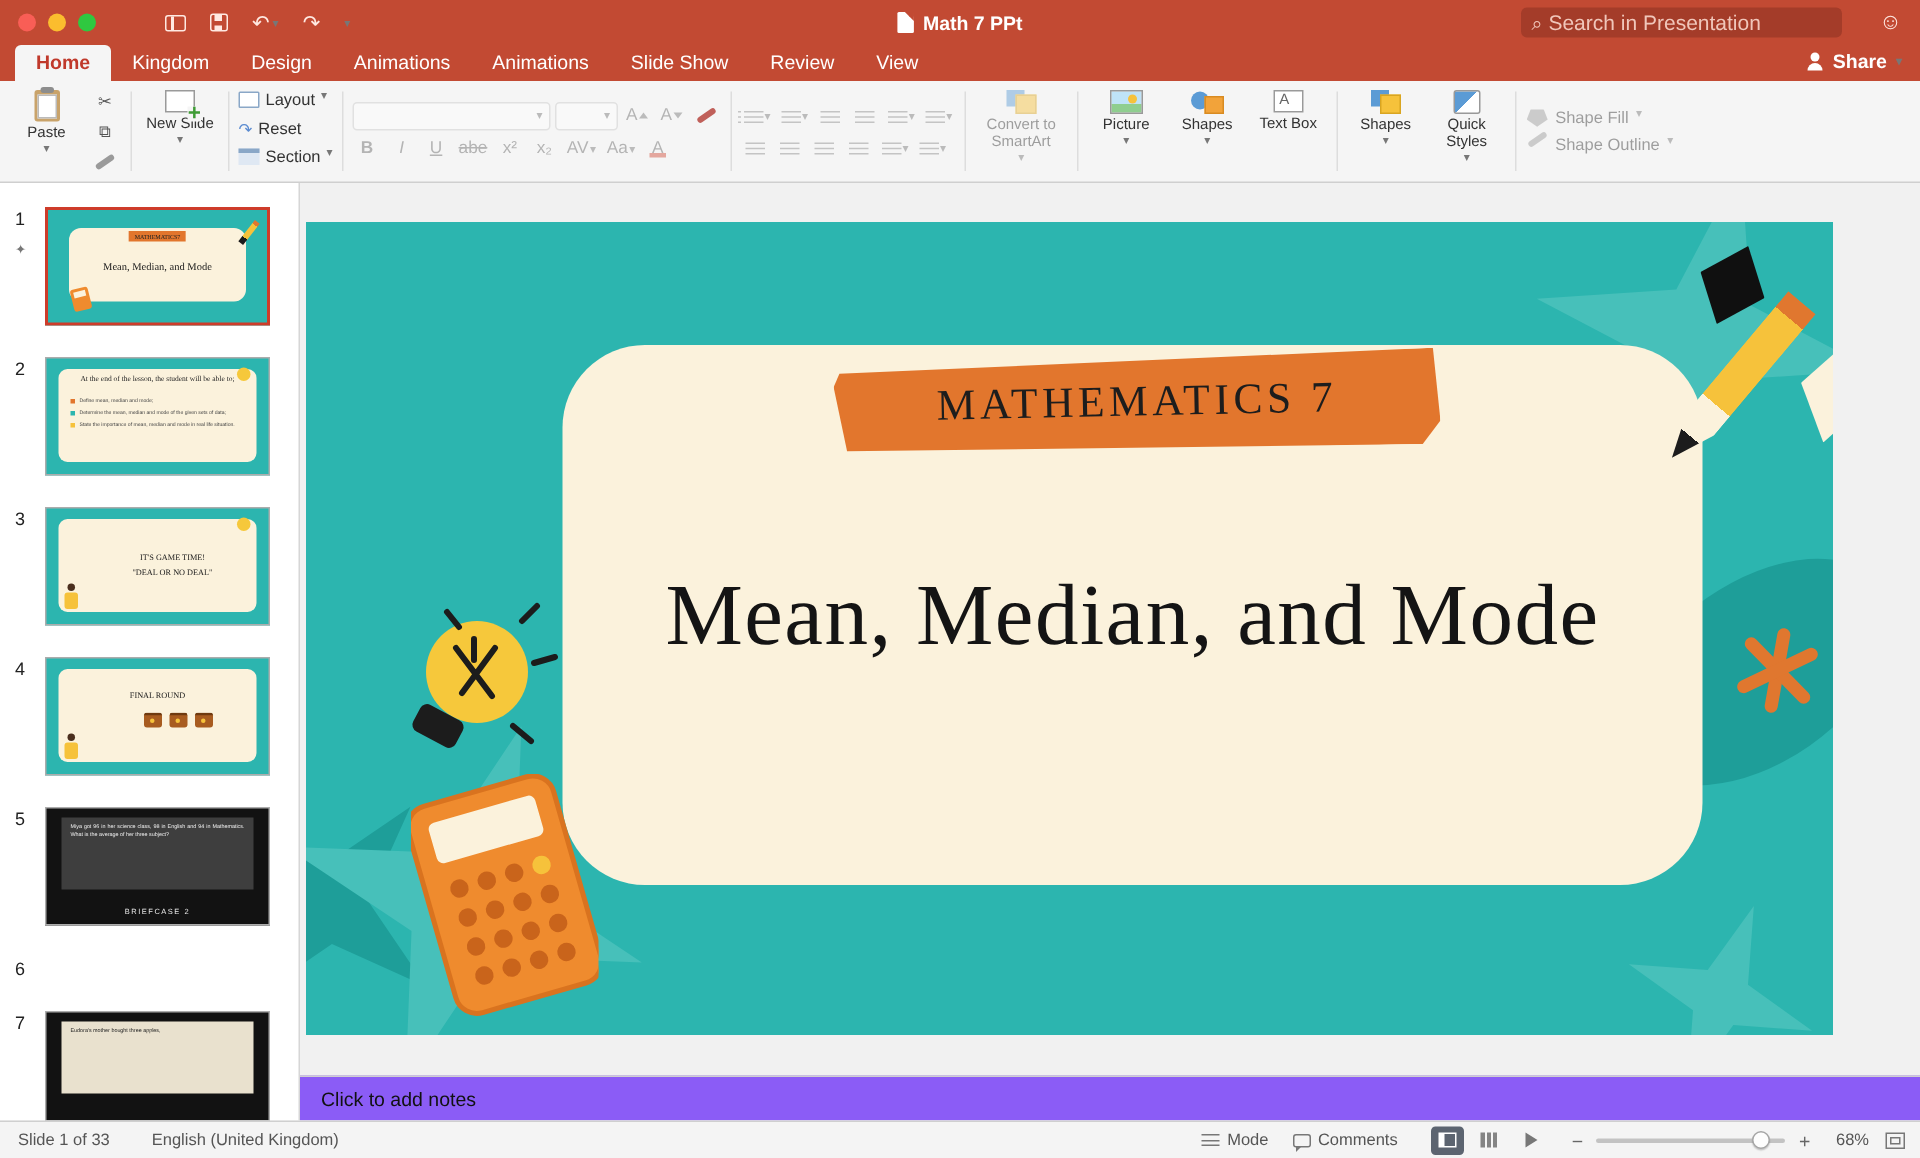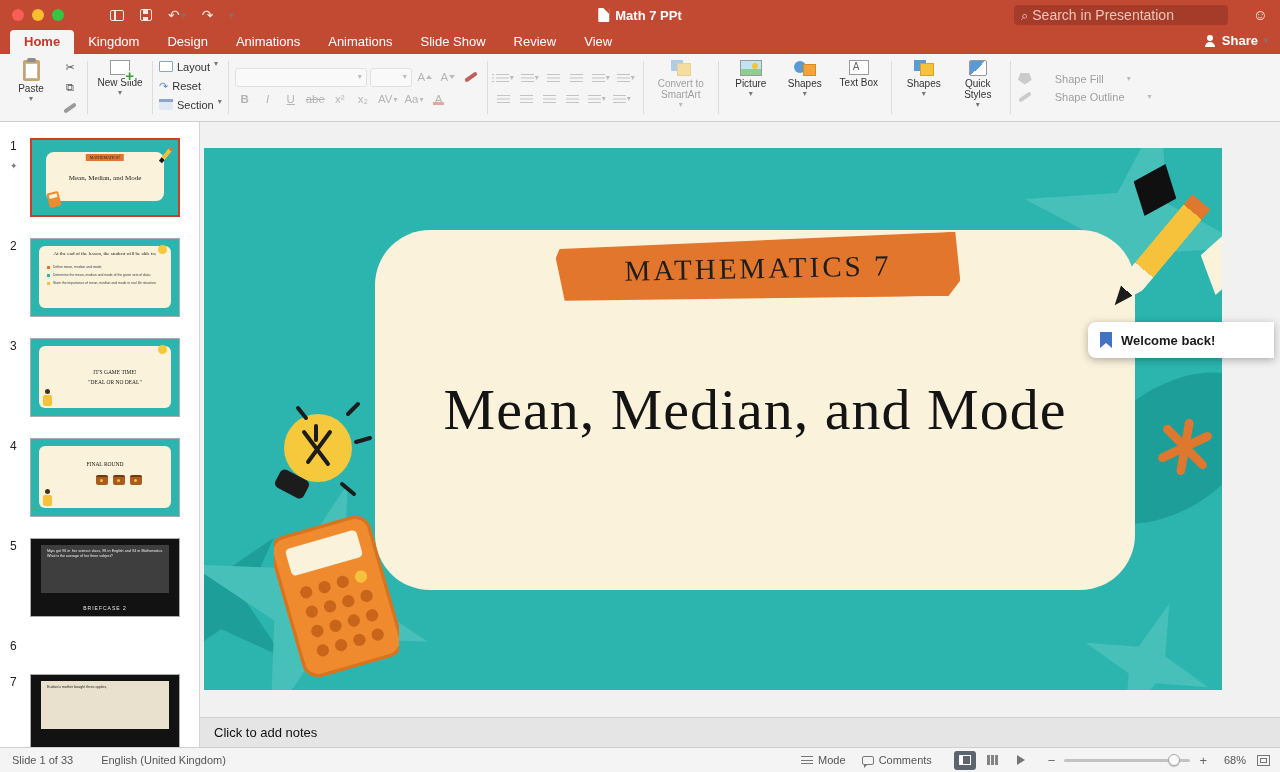--- a/index.html
+++ b/index.html
@@ -76,21 +76,21 @@
   .ic-shapes::after{content:"";position:absolute;right:0;bottom:0;width:11px;height:10px;background:#f2a33a;border:1px solid #d98b21}
   .ic-textbox{width:20px;height:15px;border:1px solid #9a9a9a;background:#fff;position:relative}
   .ic-textbox::after{content:"A";position:absolute;left:3px;top:0px;font-size:10px;color:#666}
   .ic-arrange{width:20px;height:16px;position:relative}
   .ic-arrange::before{content:"";position:absolute;left:0;top:0;width:12px;height:11px;background:#5b9bd5}
   .ic-arrange::after{content:"";position:absolute;right:0;bottom:0;width:12px;height:11px;background:#f6c23b;border:1px solid #d9a521}
   .ic-qstyles{width:18px;height:16px;background:linear-gradient(135deg,#5b9bd5 0 50%,#fff 50% 100%);border:1px solid #999;border-radius:2px}
   .ic-bucket{width:14px;height:12px;background:#9a9a9a;clip-path:polygon(20% 0,80% 0,100% 60%,50% 100%,0 60%);display:inline-block}
   .ic-outlinepen{width:14px;height:4px;background:#9a9a9a;border-radius:2px;display:inline-block;transform:rotate(-35deg)}
   .sideright{display:flex;flex-direction:column;justify-content:center;gap:6px;padding:0 4px}
-  .srrow{display:flex;align-items:center;gap:23px;font-size:11px;color:#333}
+  .srrow{display:flex;align-items:flex-start;gap:5px;font-size:11px;color:#333}
 
   
   .sidebar{position:absolute;top:122px;left:0;width:200px;bottom:25px;background:#FFF;border-right:1px solid #D6D6D6;overflow:hidden;padding-top:16px;z-index:10}
   .entry{display:flex;margin-bottom:21px}
   .numcol{width:30px;padding-left:10px;font-size:12px;color:#222;display:flex;flex-direction:column;gap:8px;padding-top:1px}
   .star-ind{font-size:9px;color:#777}
   .thumb{width:150px;height:79px;background:#2CB5AF;border:1px solid #ACACAC;position:relative;overflow:hidden;flex-shrink:0}
   .entry.selected .thumb{border:2px solid #CE3C2A}
   .thumb.dark{background:#121212}
   .mini-cream{position:absolute;left:14px;top:12px;right:14px;bottom:14px;background:#FBF2DC;border-radius:8px}
@@ -135,21 +135,21 @@
   .diamond{position:absolute;clip-path:polygon(50% 0,100% 50%,50% 100%,0 50%)}
   .d-black{left:928px;top:14px;width:46px;height:56px;background:#101010;transform:rotate(22deg)}
   .d-cream{left:996px;top:78px;width:48px;height:70px;background:#FBF2DC;transform:rotate(14deg)}
 
   
   .toast{position:absolute;right:6px;top:200px;width:186px;height:36px;background:#fff;border-radius:8px 0 0 8px;box-shadow:0 2px 8px rgba(0,0,0,.3);display:flex;align-items:center;gap:9px;padding-left:12px;z-index:20}
   .bookmark{width:12px;height:16px;background:#4472C4;clip-path:polygon(0 0,100% 0,100% 100%,50% 68%,0 100%)}
   .toast-text{font-size:13px;font-weight:bold;color:#1a1a1a}
 
   
-  .notesbar{position:absolute;left:200px;right:0;top:717px;height:30px;background:#e5e5e5;border-top:1px solid #CFCFCF;display:flex;align-items:center;padding-left:14px;font-size:13px;color:#111;z-index:11}
+  .notesbar{position:absolute;left:200px;right:0;top:717px;height:30px;background:#8b5cf6;border-top:1px solid #CFCFCF;display:flex;align-items:center;padding-left:14px;font-size:13px;color:#111;z-index:11}
 
   
   .statusbar{position:absolute;left:0;right:0;bottom:0;height:25px;background:#F4F4F4;border-top:1px solid #CFCFCF;display:flex;align-items:center;font-size:11px;color:#555;z-index:31}
   .sb-left{display:flex;gap:28px;padding-left:12px}
   .sb-mid{margin-left:auto;display:flex;align-items:center;gap:16px}
   .sb-item{display:flex;align-items:center;gap:5px}
   .ic-noteslines{width:12px;height:8px;border-top:1.5px solid #777;border-bottom:1.5px solid #777;position:relative}
   .ic-noteslines::before{content:"";position:absolute;left:0;top:2.5px;width:12px;height:1.5px;background:#777}
   .ic-comment{width:12px;height:9px;border:1.5px solid #777;border-radius:2px;position:relative}
   .ic-comment::after{content:"";position:absolute;left:1px;bottom:-4px;border:2px solid transparent;border-top-color:#777;border-left-color:#777}
@@ -586,24 +586,20 @@
     <svg class="deco asterisk-wrap" style="left:952px;top:270px;width:58px;height:58px" viewBox="0 0 60 60">
       <g stroke="#E0772F" stroke-width="9" stroke-linecap="round" fill="none">
         <path d="M30 5 L30 55"></path>
           <path d="M9 15 L51 45"></path>
           <path d="M51 15 L9 45"></path>
       </g>
     </svg>
 
   </div>
 
-  <div class="toast">
-    <span class="bookmark"></span>
-    <span class="toast-text">Welcome back!</span>
-  </div>
 </div>
 
 <div class="notesbar">
   <span>Click to add notes</span>
 </div>
 
 <div class="statusbar">
   <div class="sb-left">
     <span>Slide 1 of 33</span>
     <span>English (United Kingdom)</span>

